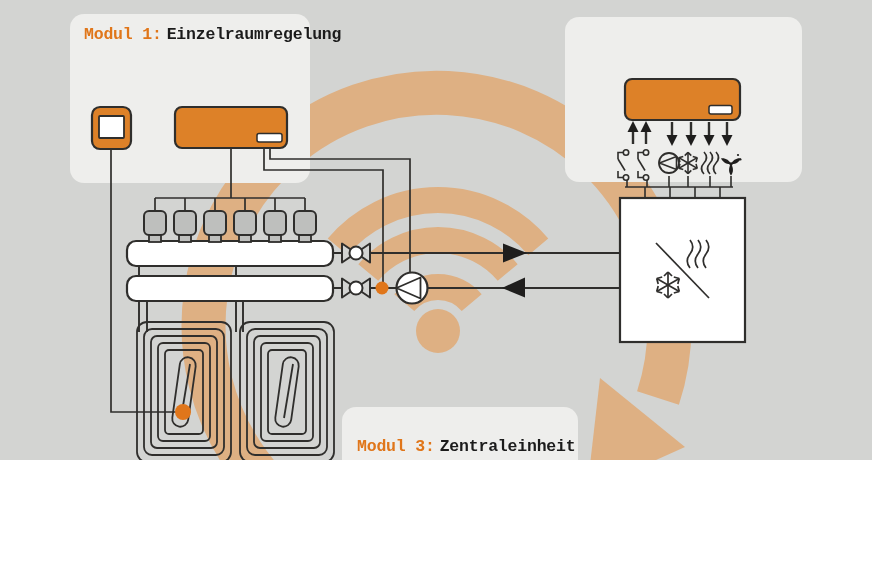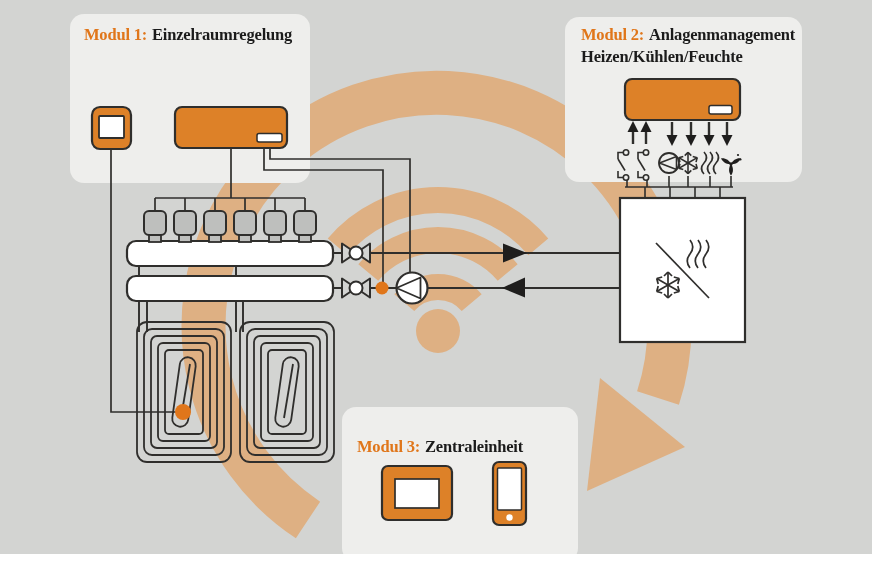--- a/index.html
+++ b/index.html
@@ -1,21 +1,21 @@
 <!DOCTYPE html>
 <html><head>
 <meta charset="utf-8">
 <style>
   html,body{margin:0;padding:0;}
   .stage{
     position:relative;
-    width:872px;height:554px;
+    width:872px;height:460px;
     background:#d3d4d2;
     overflow:hidden;
-    font-family:Liberation Serif, serif;
+    font-family:Liberation Mono, monospace;
   }
   .stage svg{position:absolute;left:0;top:0;}
   .card-title{
     position:absolute;
     font-size:16.5px;
     font-weight:700;
     letter-spacing:-0.2px;
     color:#1b1b1b;
     white-space:nowrap;
     line-height:22px;
@@ -264,24 +264,18 @@
       <rect x="497.5" y="468" width="24" height="42" rx="1" fill="#ffffff" stroke-width="1.5"></rect>
       <circle cx="509.5" cy="517.5" r="3.2" fill="#ffffff" stroke="none"></circle>
     </g>
   </g>
 </svg>
 
   <div class="card-title" style="left:84px;top:24px;">
     <span class="accent">Modul 1:</span><span>Einzelraumregelung</span>
   </div>
 
-  <div class="card-title" style="left:581px;top:24px;">
-    <div>
-      <span class="accent">Modul 2:</span><span>Anlagenmanagement</span>
-    </div>
-    <div>Heizen/Kühlen/Feuchte</div>
-  </div>
 
   <div class="card-title" style="left:357px;top:436px;">
     <span class="accent">Modul 3:</span><span>Zentraleinheit</span>
   </div>
 
 </div>
 
 </body></html>

